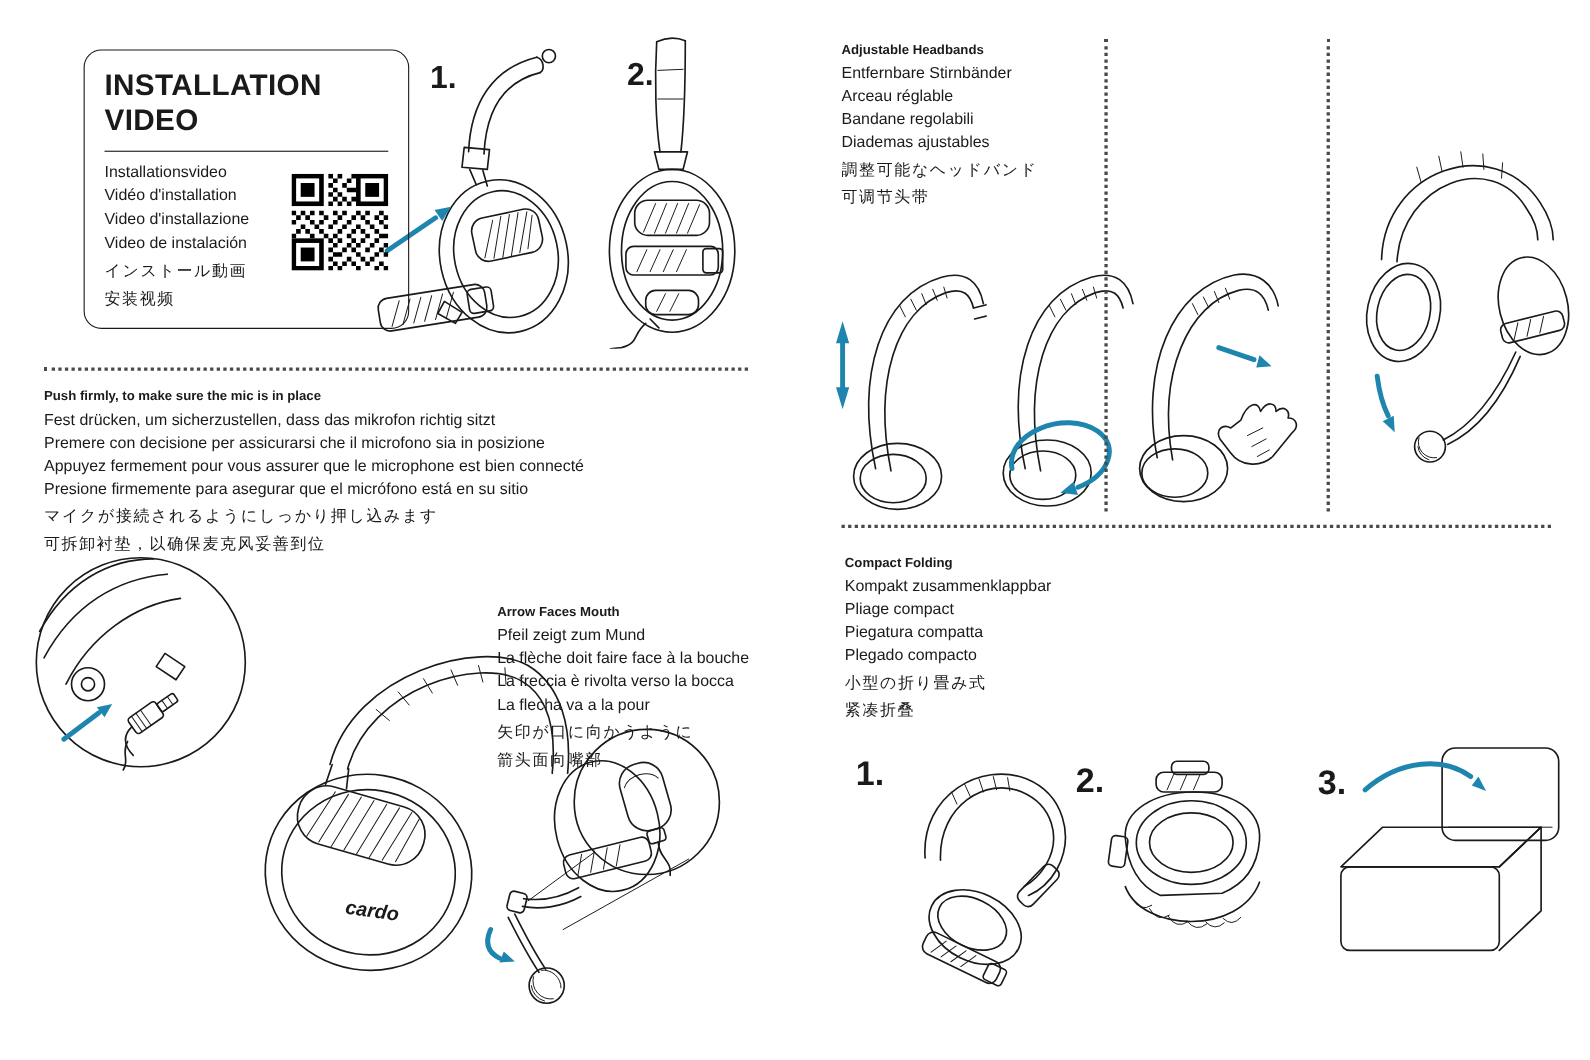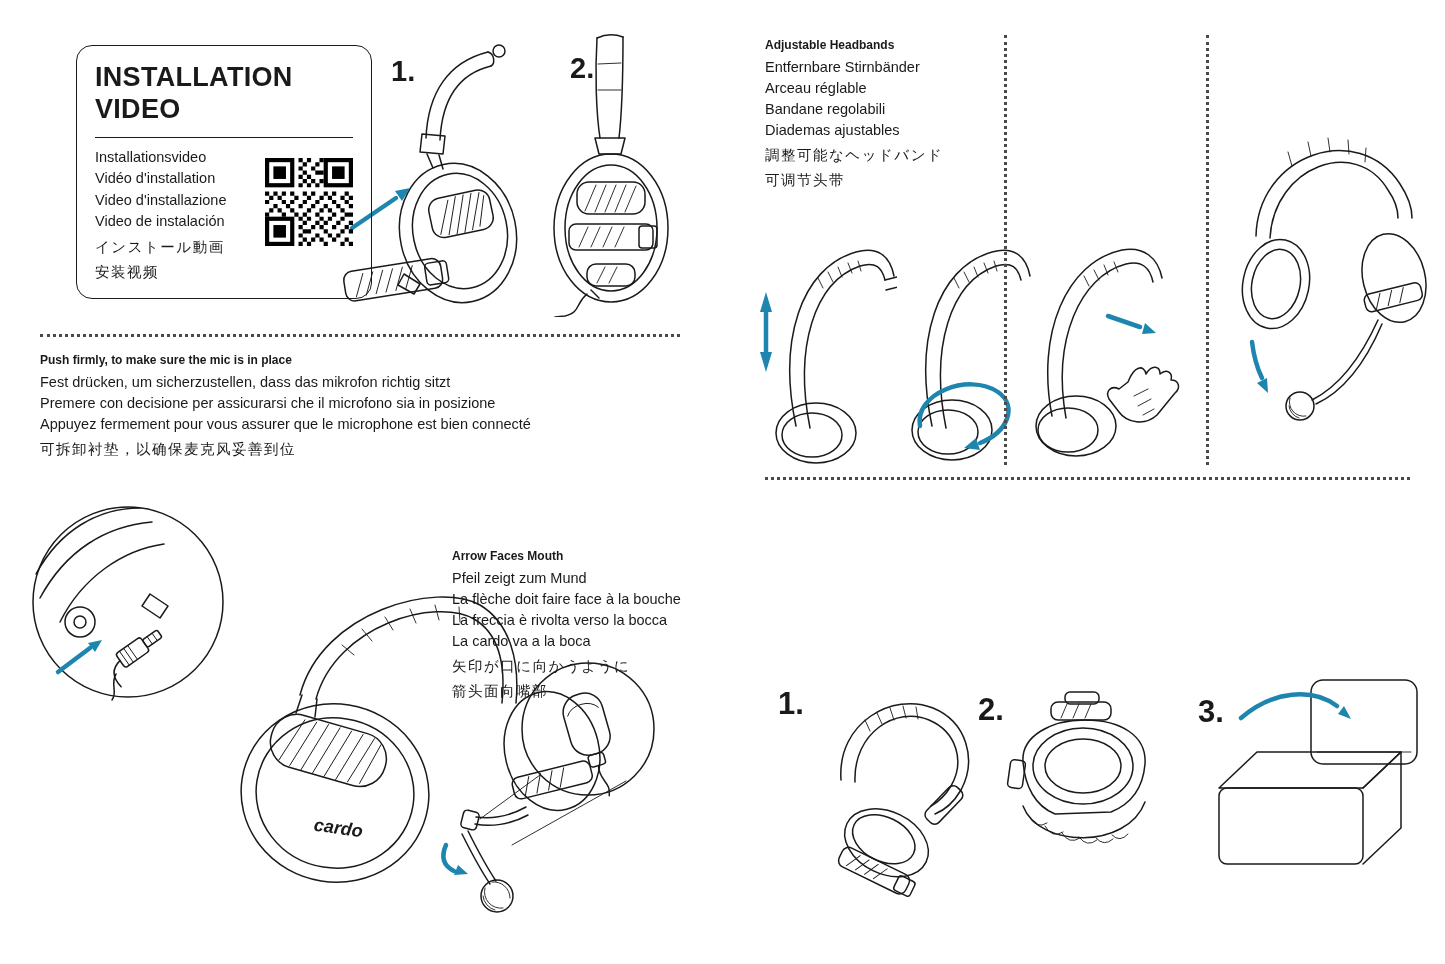--- a/index.html
+++ b/index.html
@@ -360,27 +360,38 @@
     <div class="tline cjk">調整可能なヘッドバンド</div>
     <div class="tline cjk">可调节头带</div>
   </section>
 
 
   <section class="tblock" style="left:40px;top:353px">
     <h2 class="btitle">Push firmly, to make sure the mic is in place</h2>
     <div class="tline">Fest drücken, um sicherzustellen, dass das mikrofon richtig sitzt</div>
     <div class="tline">Premere con decisione per assicurarsi che il microfono sia in posizione</div>
     <div class="tline">Appuyez fermement pour vous assurer que le microphone est bien connecté</div>
+    <div class="tline">Presione firmemente para asegurar que el micrófono está en su sitio</div>
+    <div class="tline cjk">マイクが接続されるようにしっかり押し込みます</div>
     <div class="tline cjk">可拆卸衬垫，以确保麦克风妥善到位</div>
   </section>
 
   <section class="tblock" style="left:452px;top:549px">
     <h2 class="btitle">Arrow Faces Mouth</h2>
     <div class="tline">Pfeil zeigt zum Mund</div>
     <div class="tline">La flèche doit faire face à la bouche</div>
     <div class="tline">La freccia è rivolta verso la bocca</div>
-    <div class="tline">La cardo va a la boca</div>
+    <div class="tline">La flecha va a la pour</div>
     <div class="tline cjk">矢印が口に向かうように</div>
     <div class="tline cjk">箭头面向嘴部</div>
   </section>
 
+  <section class="tblock" style="left:768px;top:504px">
+    <h2 class="btitle">Compact Folding</h2>
+    <div class="tline">Kompakt zusammenklappbar</div>
+    <div class="tline">Pliage compact</div>
+    <div class="tline">Piegatura compatta</div>
+    <div class="tline">Plegado compacto</div>
+    <div class="tline cjk">小型の折り畳み式</div>
+    <div class="tline cjk">紧凑折叠</div>
+  </section>
 
 </div>
 
 </body></html>

